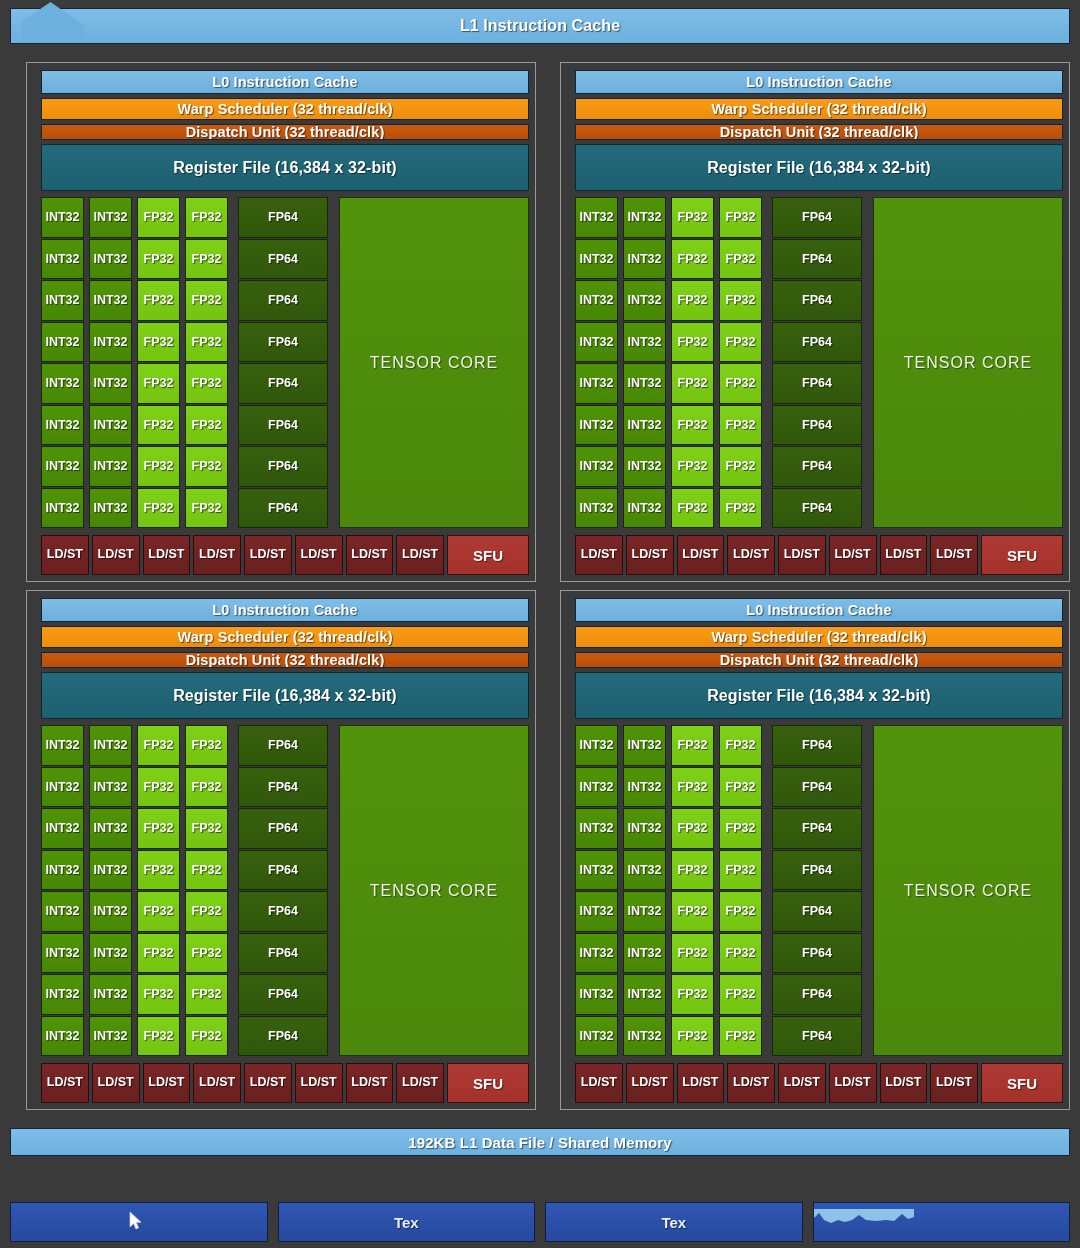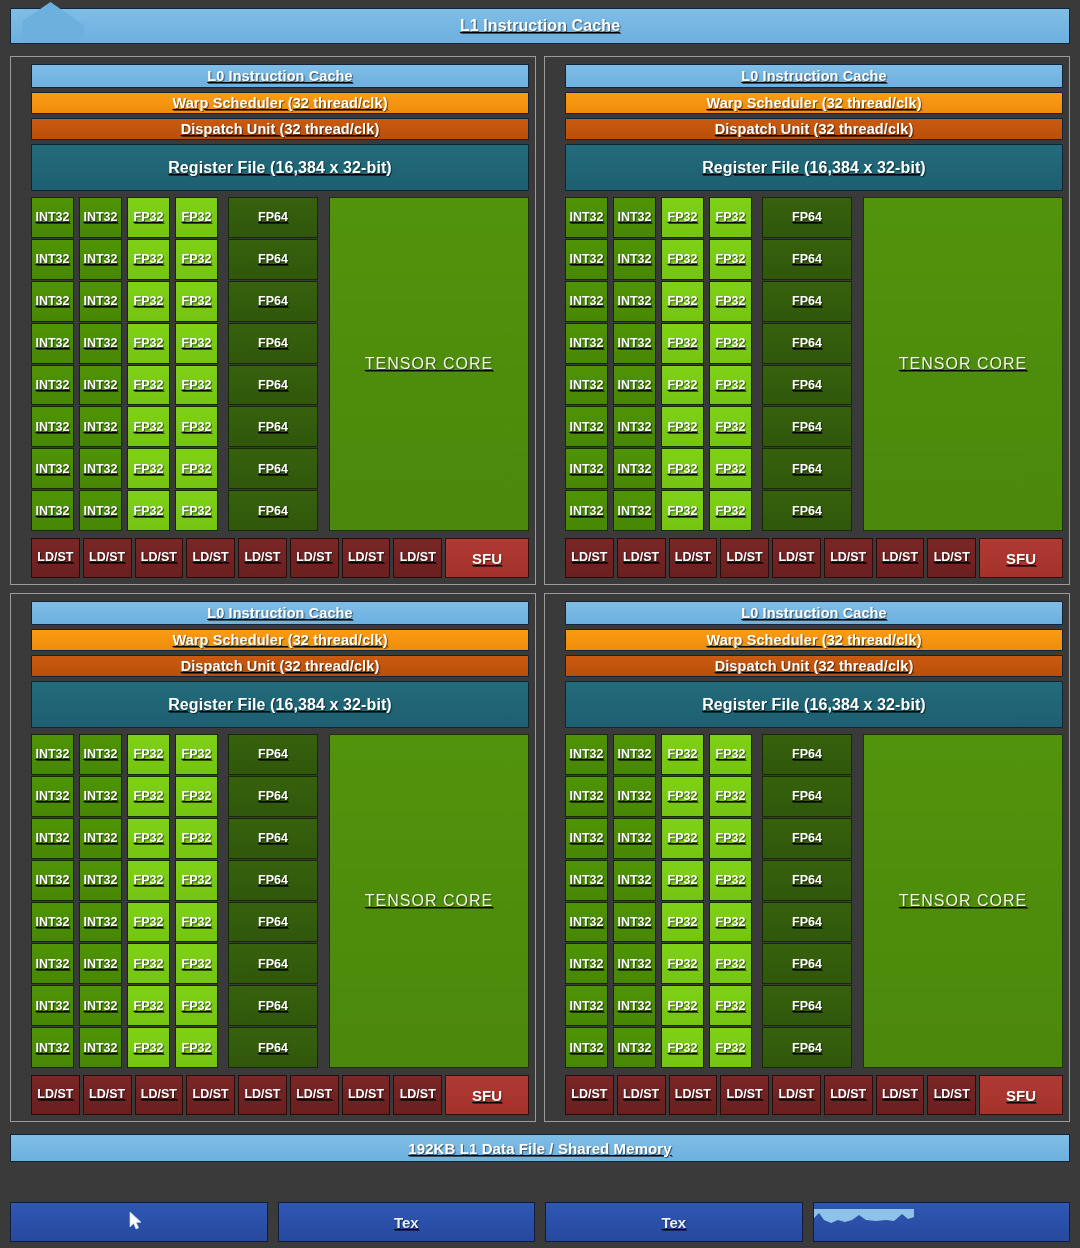--- a/index.html
+++ b/index.html
@@ -14,22 +14,21 @@
   }
 
   #sm {
     position: relative;
     width: 1080px;
     height: 1248px;
     background: #3a3a3a;
     padding: 8px 10px 6px 10px;
     display: flex;
     flex-direction: column;
-    gap: 12px;
-    text-decoration: underline;
+    gap: 18px;
   }
 
   
   .bar {
     display: flex;
     align-items: center;
     justify-content: center;
     color: #ffffff;
     font-weight: bold;
     text-shadow: 1px 1px 1px rgba(0,0,0,0.55);
@@ -54,30 +53,31 @@
     display: grid;
     grid-template-columns: 1fr 1fr;
     grid-template-rows: 1fr 1fr;
     gap: 8px;
     min-height: 0;
   }
 
   .subcore {
     border: 1px solid #9a9a9a;
     background: #3a3a3a;
-    padding: 7px 6px 6px 20px;
+    padding: 7px 6px 6px 14px;
     display: flex;
     flex-direction: column;
     gap: 4px;
     min-height: 0;
+    margin-left: 16px;
   }
 
   .l0-icache  { height: 24px; background: linear-gradient(#7fbde6, #6cb0de); font-size: 14.5px; }
   .warp-sched { height: 22px; background: linear-gradient(#fa9b14, #ef8d0a); font-size: 14.5px; }
-  .dispatch   { height: 22px; background: linear-gradient(#c95a10, #bb4f08); font-size: 14.5px; }
+  .dispatch   { height: 16px; background: linear-gradient(#c95a10, #bb4f08); font-size: 14.5px; }
   .regfile    { height: 47px; background: linear-gradient(#236b7c, #1d5f70); font-size: 16px; border-color:#0d2630; }
 
   
   .core-area {
     flex: 1 1 auto;
     display: flex;
     gap: 5px;
     min-height: 0;
     margin-top: 2px;
   }

